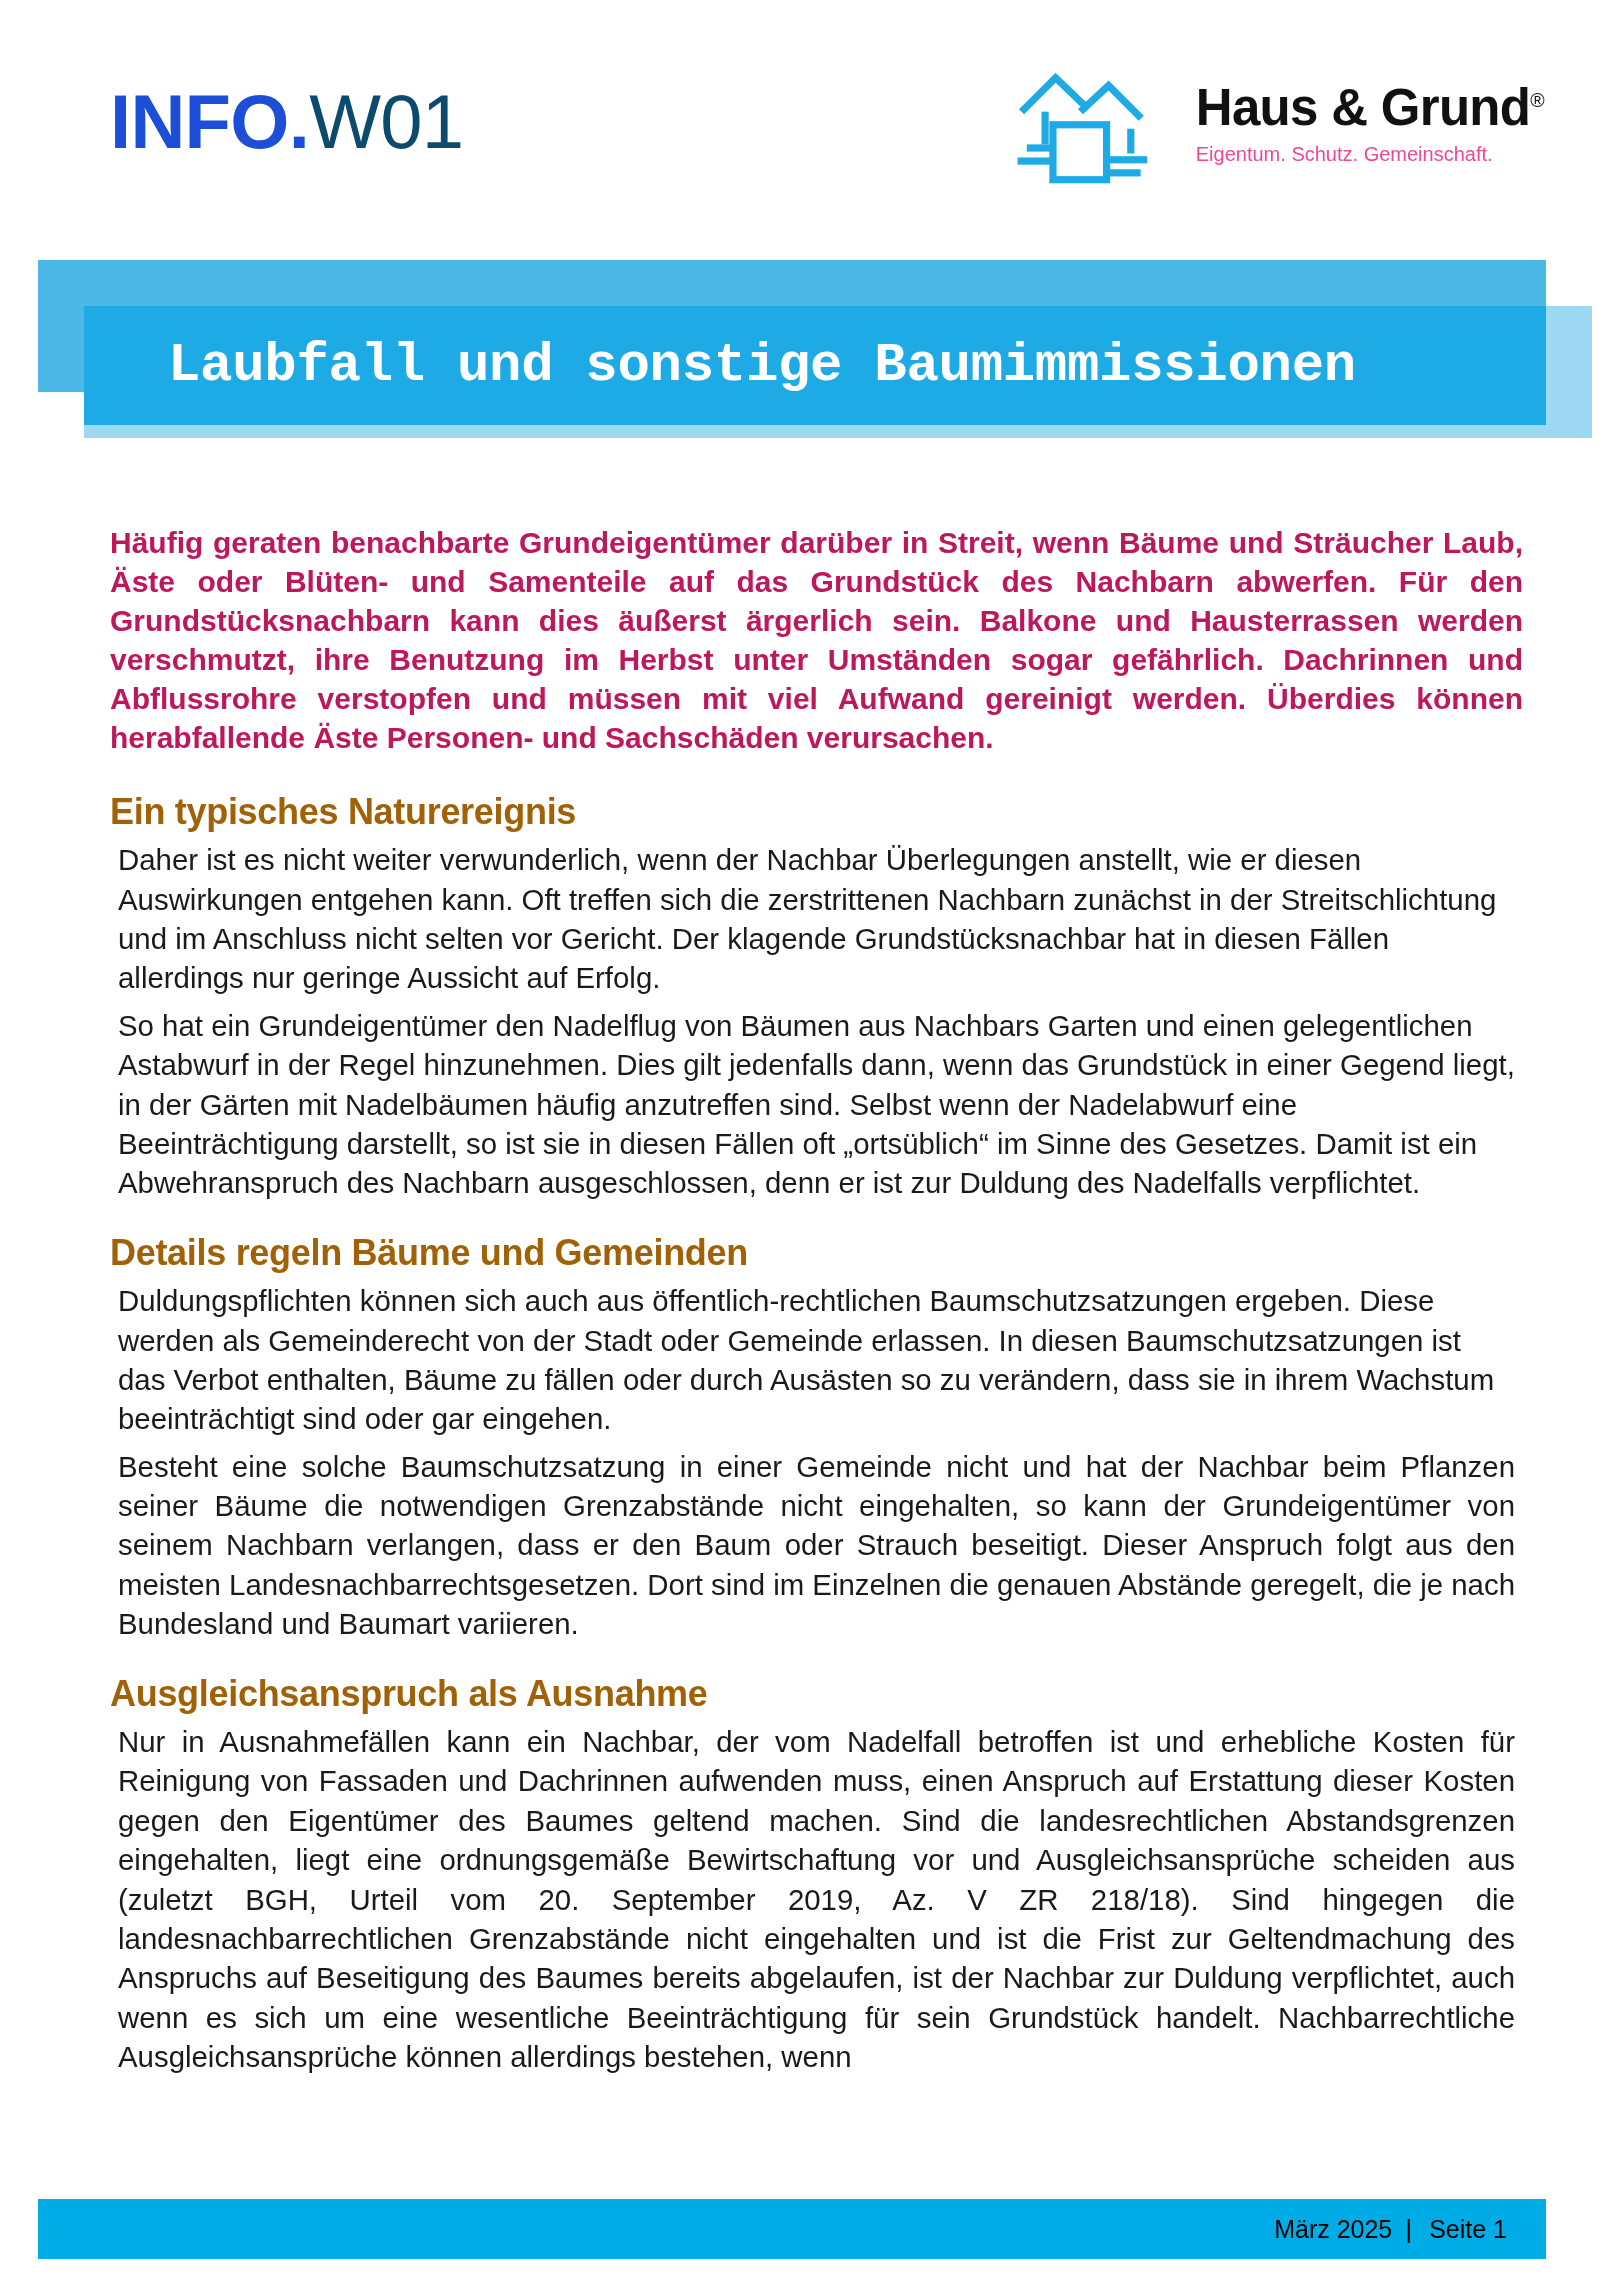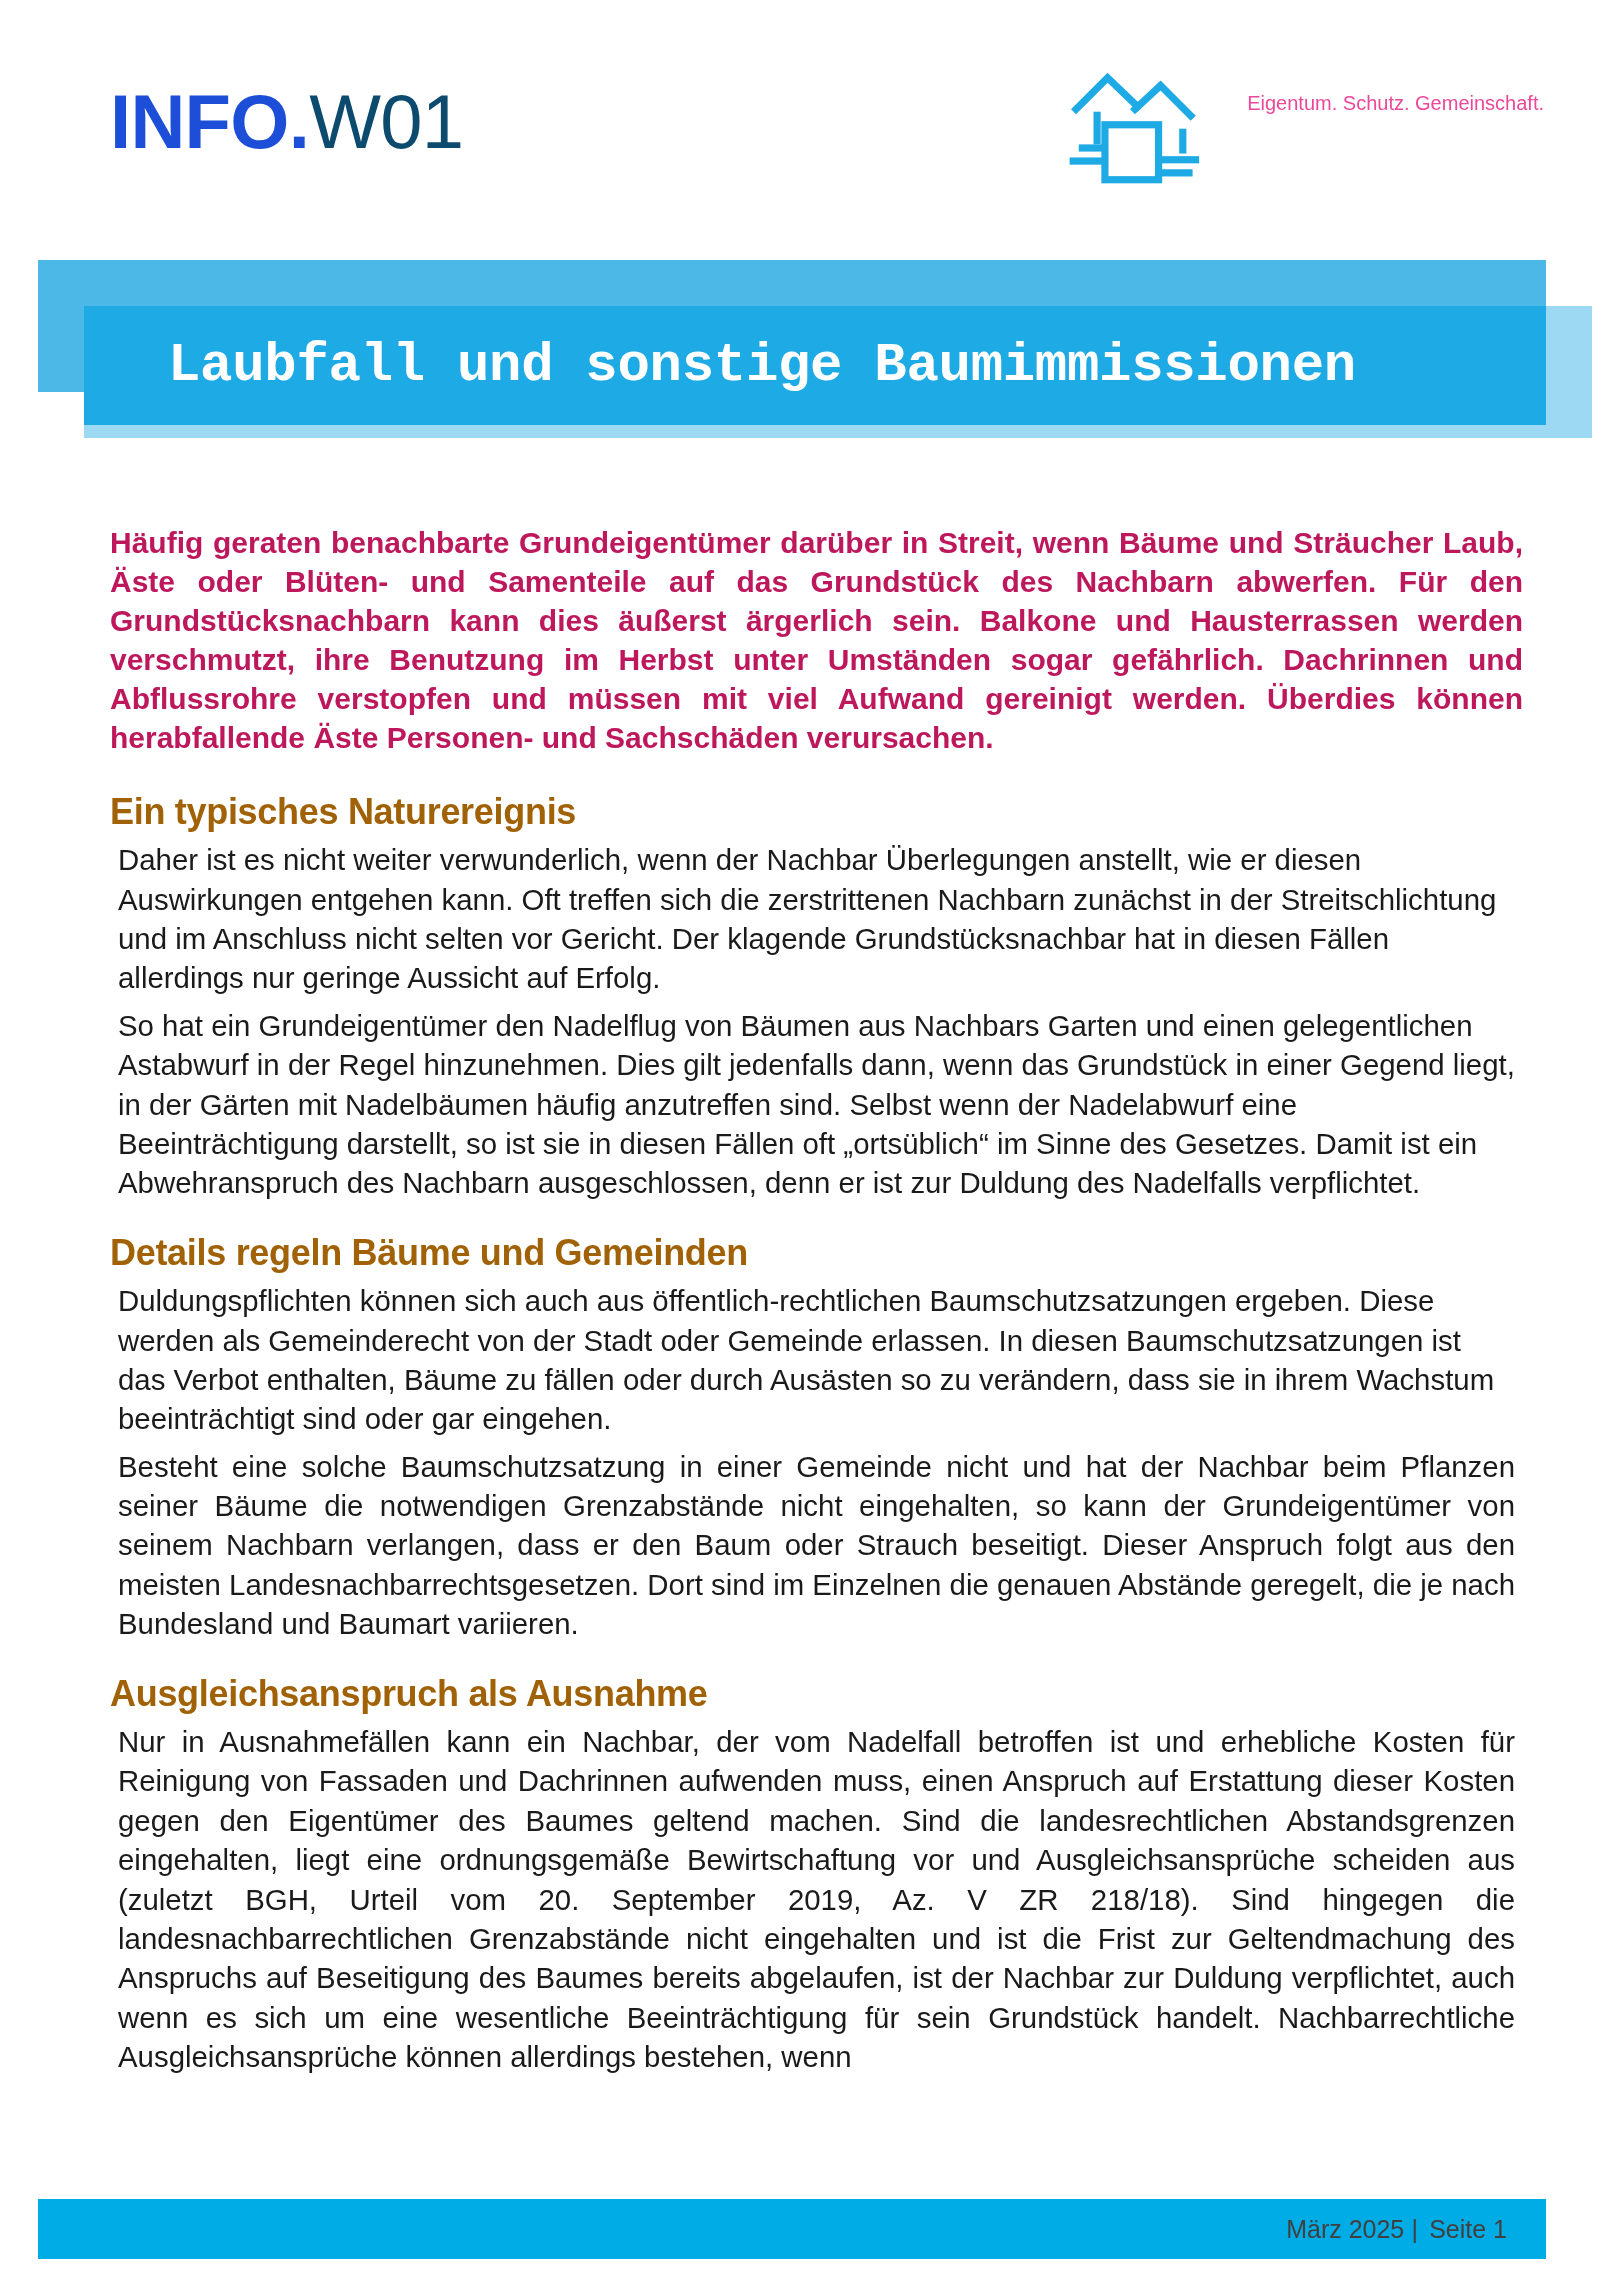--- a/index.html
+++ b/index.html
@@ -159,23 +159,23 @@
     height: 60px;
     background: #00ace6;
   }
   .footer-text {
     position: absolute;
     right: 39px;
     top: 0;
     height: 60px;
     display: flex;
     align-items: center;
-    gap: 2px;
+    gap: 8px;
     font-size: 25px;
-    color: #404040;
+    color: #000000;
     font-weight: 400;
     white-space: nowrap;
   }
   .footer-sep { margin: 0 9.2px 0 5.2px; }
 </style>
 </head>
 <body>
 
 <div class="header">
 
@@ -200,20 +200,21 @@
       <g fill="#1eaae4">
 
         <rect x="18" y="112" width="42" height="11"></rect>
         <rect x="4" y="132" width="56" height="11"></rect>
 
         <rect x="144" y="130" width="58" height="11"></rect>
         <rect x="144" y="150" width="48" height="11"></rect>
       </g>
     </svg>
     <div class="brand-text">
+      <div class="brand-name"><span>Haus &amp; Grund</span><span class="reg">®</span></div>
       <div class="brand-claim">Eigentum. Schutz. Gemeinschaft.</div>
     </div>
   </div>
 
 </div>
 
 <div class="banner">
   <div class="banner-back"></div>
   <div class="banner-pale"></div>
   <div class="banner-main"></div>

